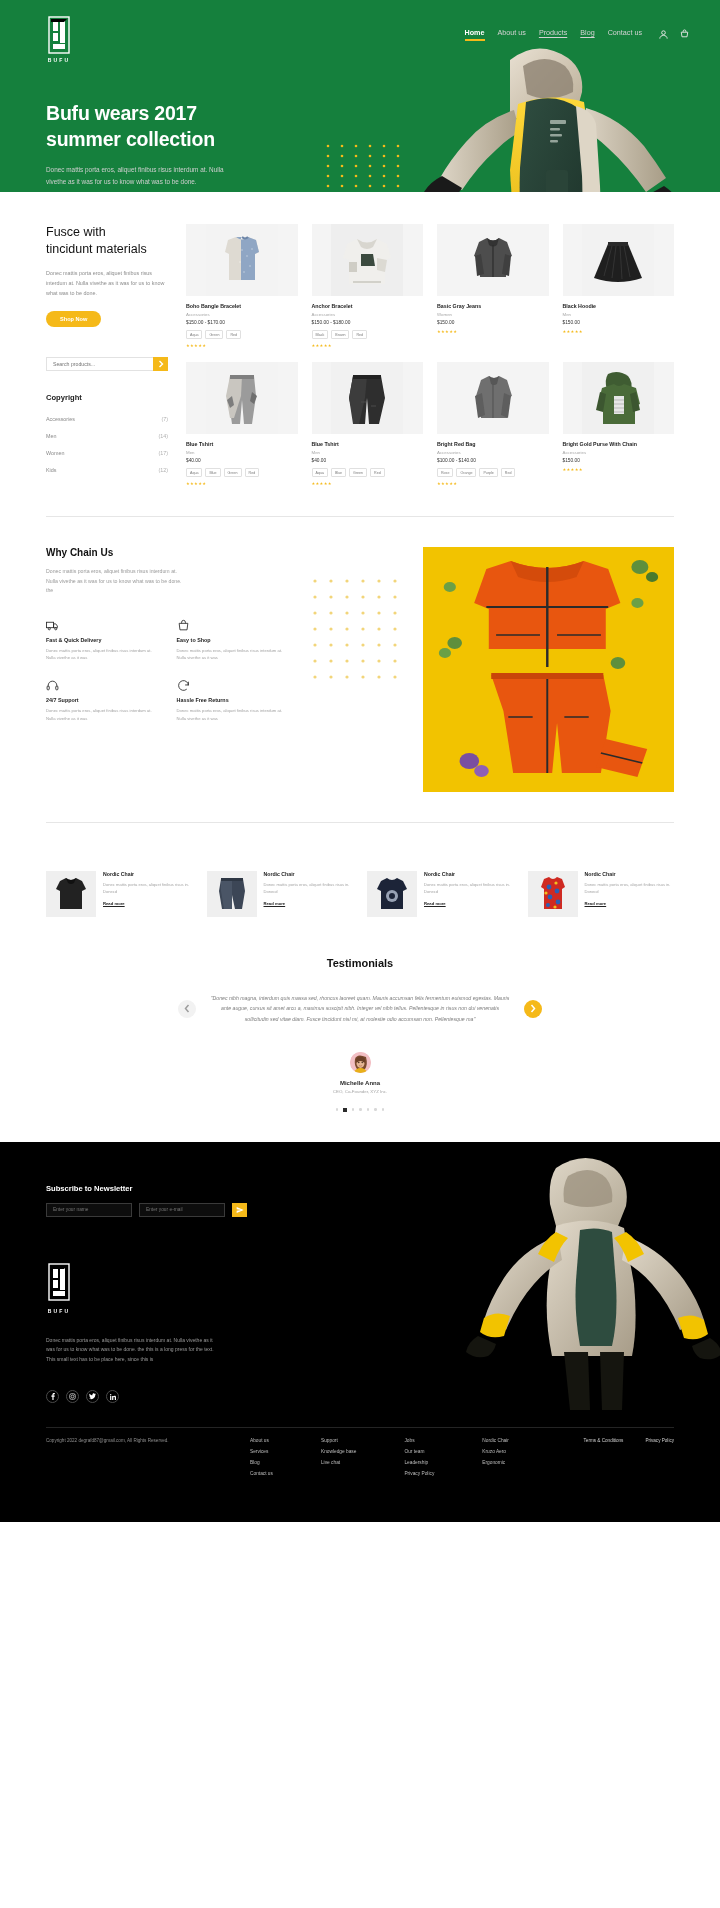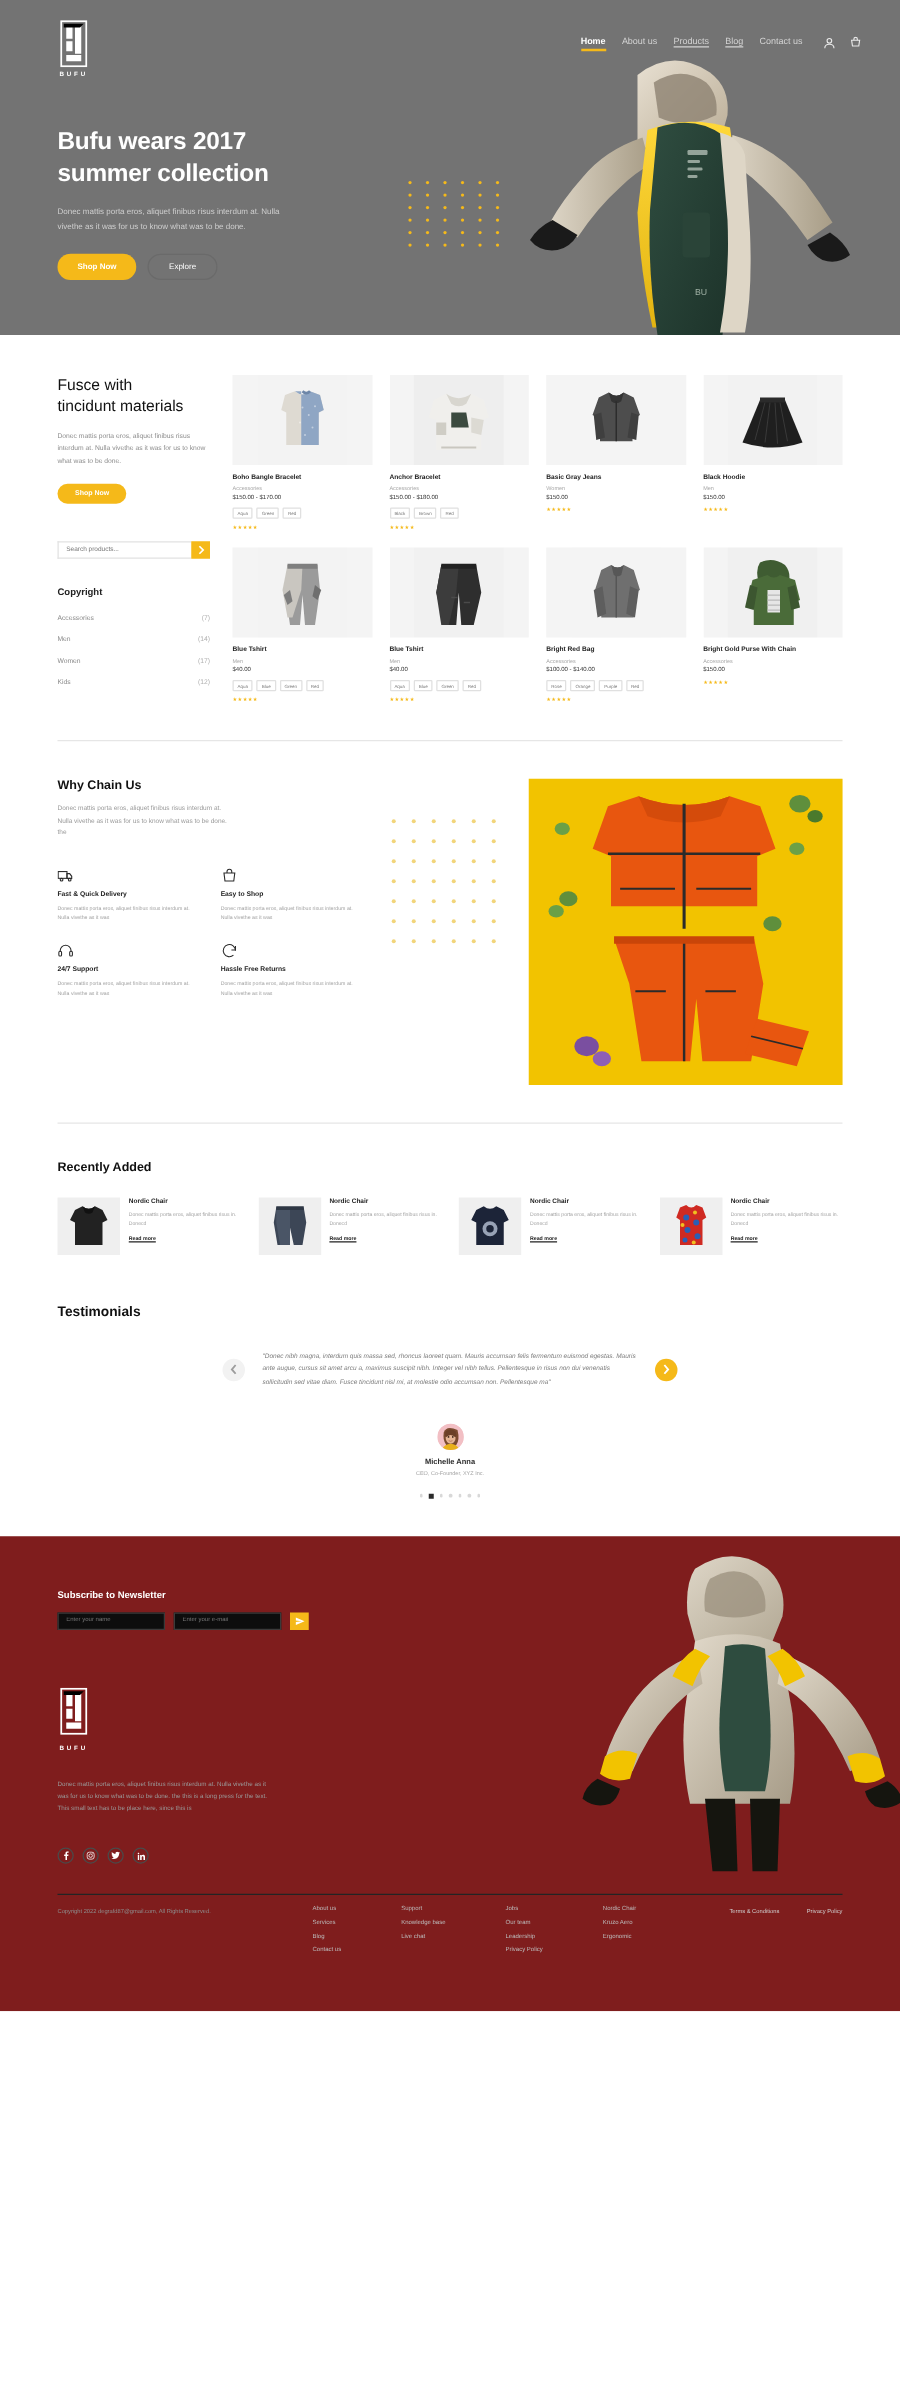--- a/index.html
+++ b/index.html
@@ -7,22 +7,22 @@
     width: 720px;
     font-family: "Liberation Sans", sans-serif;
     background: #ffffff;
     color: #1a1a1a;
     -webkit-font-smoothing: antialiased;
   }
   .page { width: 720px; position: relative; overflow: hidden; }
 
   
   .hero {
-    background: #737373;
-    height: 268px;
+    background: #15803d;
+    height: 192px;
     position: relative;
     overflow: hidden;
   }
   .nav {
     display: flex;
     align-items: flex-start;
     justify-content: space-between;
     padding: 16px 30px 0 46px;
     position: relative;
     z-index: 5;
@@ -178,21 +178,21 @@
   .recent-sec { padding: 30px 46px 0 46px; }
   .recent-title { font-size: 10px; font-weight: 600; color: #111; }
   .recent-grid { display: grid; grid-template-columns: repeat(4, 1fr); gap: 14px; margin-top: 18px; }
   .recent-card { display: flex; gap: 7px; }
   .recent-img { width: 50px; height: 46px; flex: 0 0 50px; background: #f1f1f1; overflow: hidden; }
   .recent-name { font-size: 5.2px; font-weight: 700; color: #1d1d1d; }
   .recent-copy { font-size: 4.1px; line-height: 1.75; color: #a5a5a5; margin-top: 4px; }
   .recent-more { font-size: 4.2px; font-weight: 700; color: #222; margin-top: 6px; text-decoration: underline; cursor: pointer; }
 
   
-  .testi-sec { padding: 40px 46px 0 46px; }
+  .testi-sec { padding: 40px 46px 0 46px; text-align: center; }
   .testi-title { font-size: 11px; font-weight: 600; color: #111; }
   .testi-row { display: flex; align-items: center; justify-content: center; gap: 14px; margin-top: 24px; }
   .arrow {
     width: 18px; height: 18px; border-radius: 50%;
     display: flex; align-items: center; justify-content: center;
     font-size: 8px; cursor: pointer; flex: 0 0 18px;
   }
   .arrow-prev { background: #f2f2f2; color: #9c9c9c; }
   .arrow-next { background: #F5B919; color: #fff; }
   .testi-quote {
@@ -207,21 +207,21 @@
   }
   .testi-name { font-size: 6px; font-weight: 600; color: #2b2b2b; margin-top: 7px; }
   .testi-role { font-size: 4.4px; color: #a5a5a5; margin-top: 3px; }
   .dots-nav { display: flex; gap: 5px; justify-content: center; margin-top: 14px; }
   .dot { width: 2.6px; height: 2.6px; border-radius: 50%; background: #d8d8d8; cursor: pointer; }
   .dot.is-active { background: #2b2b2b; width: 3.4px; height: 3.4px; border-radius: 0; }
 
   
   .footer {
     margin-top: 30px;
-    background: #7f1d1d;
+    background: #000000;
     color: #fff;
     position: relative;
     padding: 42px 46px 0 46px;
     overflow: hidden;
     min-height: 380px;
   }
   .news-title { font-size: 7.6px; font-weight: 700; }
   .news-row { display: flex; gap: 7px; margin-top: 10px; align-items: stretch; }
   .news-input {
     width: 86px; height: 14px; background: #0d0d0d;
@@ -771,21 +771,20 @@
             <circle cx="22" cy="40" r="5" fill="#6ba046"></circle>
           </g>
         </svg>
       </div>
     </div>
   </section>
 
   <div class="divider"></div>
 
   <section class="recent-sec">
-    <h2 class="recent-title">Recently Added</h2>
     <div class="recent-grid">
 
       <div class="recent-card">
         <div class="recent-img">
           <svg width="50" height="46" viewBox="0 0 50 46">
             <rect width="50" height="46" fill="#efefef"></rect>
             <path d="M14 10 l6 -3 q5 4 10 0 l6 3 l4 8 l-4 2 l0 18 l-22 0 l0 -18 l-4 -2 z" fill="#222"></path>
             <path d="M20 7 q5 4 10 0 l-2 5 q-3 2 -6 0 z" fill="#111"></path>
           </svg>
         </div>

